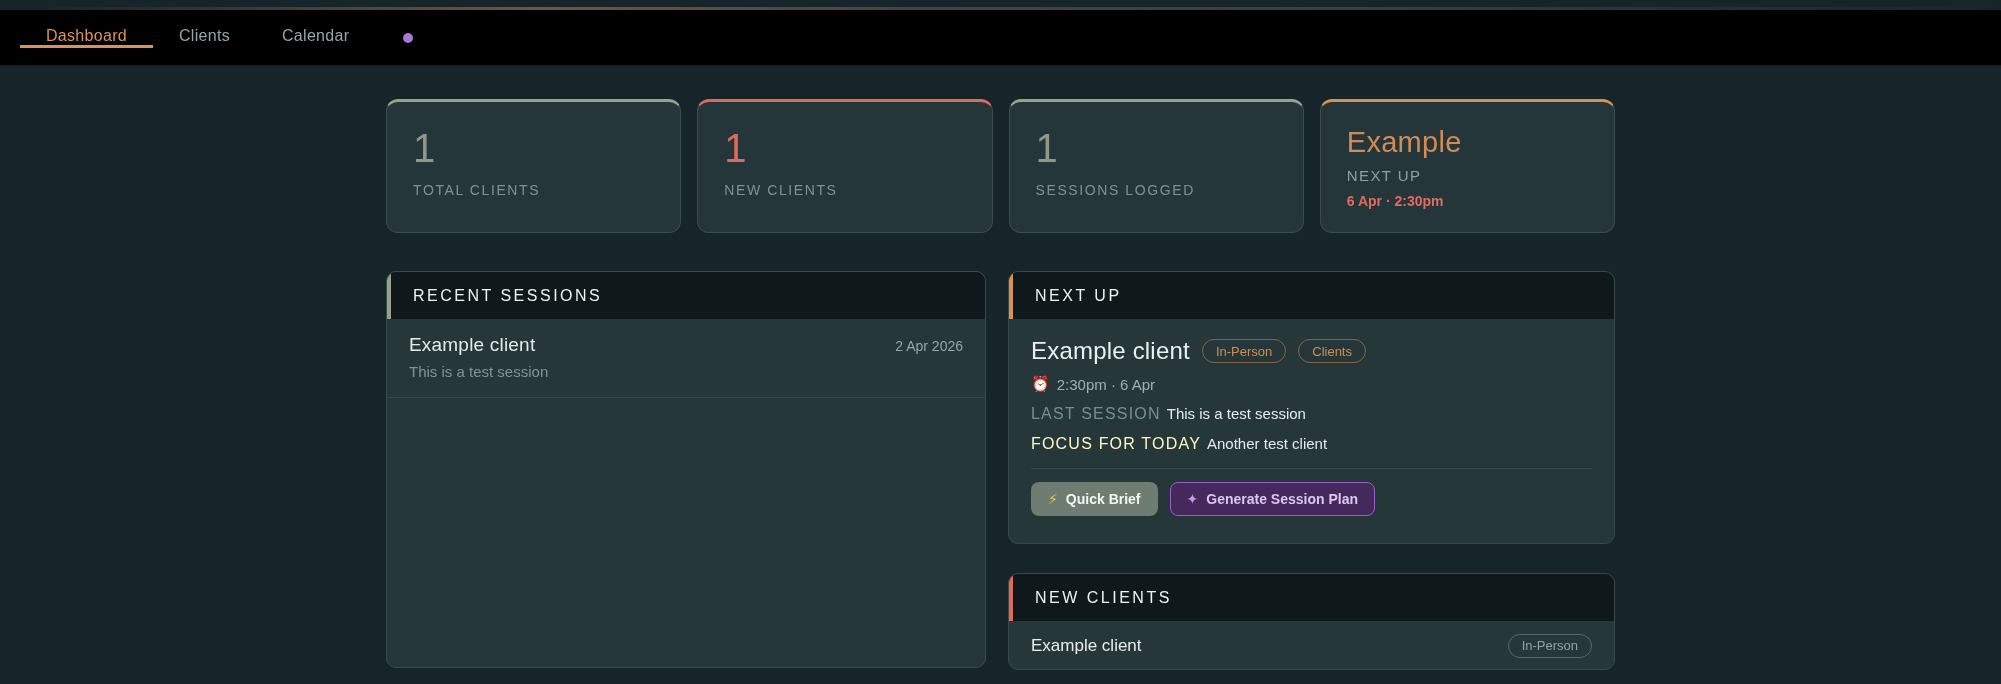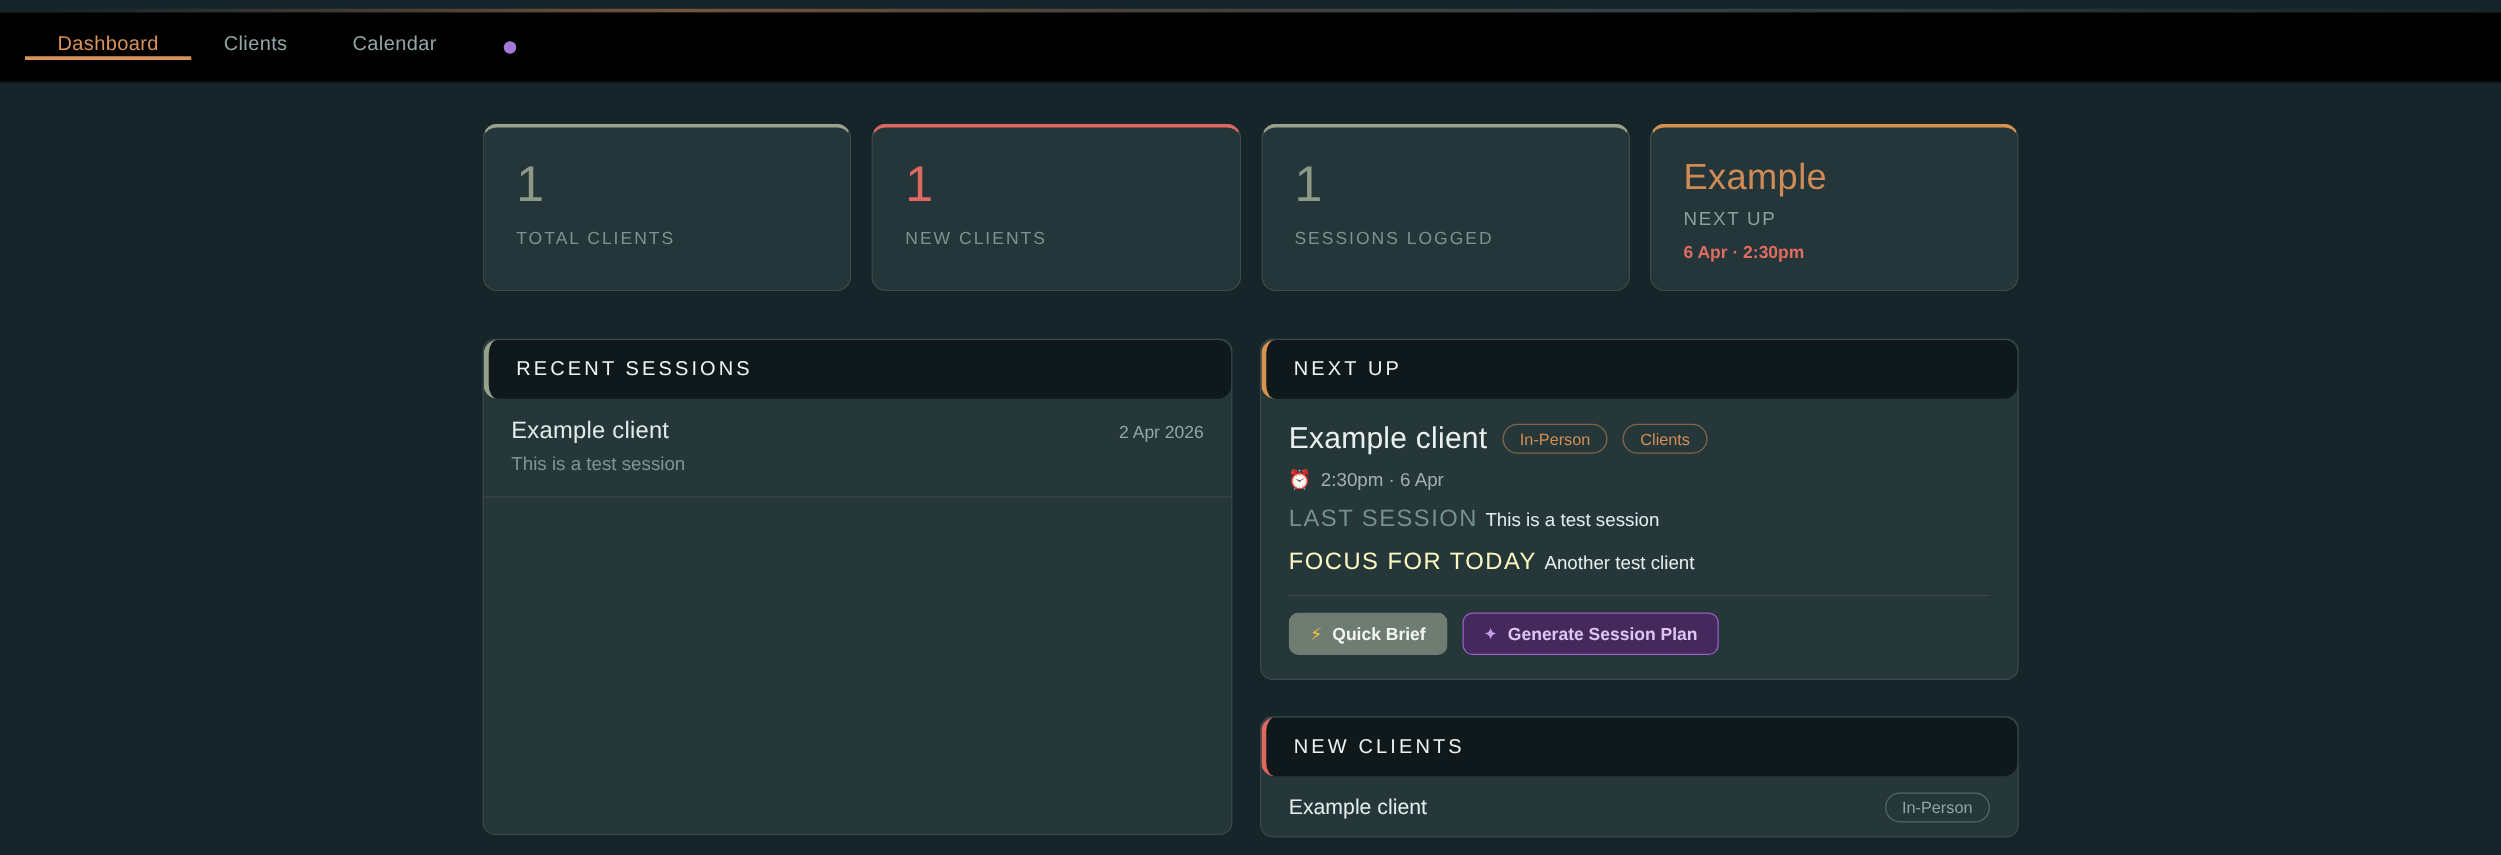--- a/index.html
+++ b/index.html
@@ -122,21 +122,20 @@
   .panel-header {
     background: #0f181b;
     height: 47px;
     display: flex;
     align-items: center;
     padding: 0 22px;
     font-size: 16px;
     letter-spacing: 2.5px;
     color: #eef3f2;
     border-left: 4px solid #97a18c;
-    border-radius: 11px;
   }
   .panel-header.accent-orange { border-left-color: #d8924f; }
   .panel-header.accent-red    { border-left-color: #e0695f; }
   .panel-header.accent-sage   { border-left-color: #97a18c; }
 
   .panel-recent { width: 600px; height: 397px; }
   .panel-nextup { height: 273px; }
   .panel-newclients { height: 97px; }
 
   
@@ -169,21 +168,21 @@
   }
   .time-line {
     margin-top: 10px;
     font-size: 15px;
     color: #9fb1af;
     display: flex; align-items: center; gap: 7px;
   }
   .clock-icon { color: #d9564d; font-size: 15px; }
   .kv-line { margin-top: 12px; font-size: 15px; color: #e4ecec; }
   .kv-label {
-    font-size: 19px;
+    font-size: 16px;
     letter-spacing: 1.2px;
     color: #74918e;
     text-transform: uppercase;
     margin-right: 6px;
   }
   .kv-label.orange { color: #fef9c3; }
   .actions {
     margin-top: 15px;
     border-top: 1px solid #36464a;
     padding: 13px 0 0 0;

